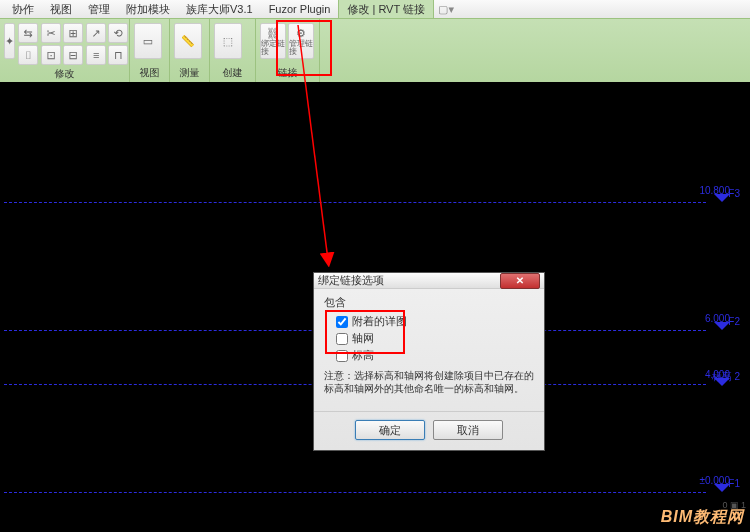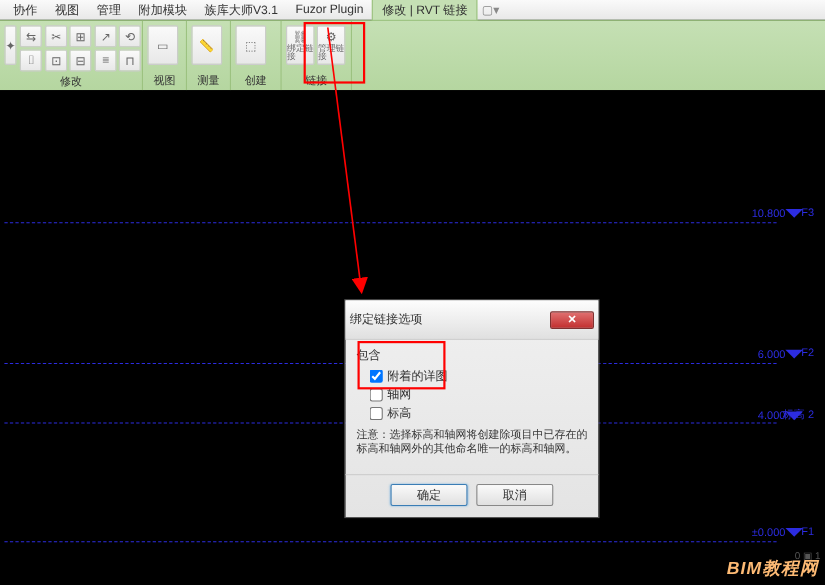--- a/index.html
+++ b/index.html
@@ -13,27 +13,27 @@
 .ribbon-tools{flex:1;display:flex;gap:3px;align-items:flex-start;padding-top:2px}
 .ribbon-btn{width:20px;height:20px;background:linear-gradient(#fafafa,#e8e8e8);border:1px solid #ccc;border-radius:2px;display:flex;align-items:center;justify-content:center;color:#666}
 .ribbon-btn.lg{width:28px;height:36px}
 .ribbon-btn-grid{display:grid;grid-template-columns:repeat(2,20px);gap:2px}
 .panel-label{text-align:center;color:#333;padding:2px 0;font-size:10px}
 .highlight-box{position:absolute;border:2px solid red;pointer-events:none}
 .arrow-svg{position:absolute;top:20px;left:280px;pointer-events:none}
 .canvas{position:absolute;top:82px;left:0;right:0;bottom:0;background:#000}
 .canvas-inner{position:absolute;top:12px;left:4px;right:4px;bottom:4px;background:#000}
 .level-line{position:absolute;left:0;right:40px;height:0;border-top:1px dashed #2c2ce0}
-.level-mark{position:absolute;right:10px;display:flex;align-items:flex-end}
+.level-mark{position:absolute;right:10px;display:flex;flex-direction:column;align-items:flex-end}
 .level-tri{width:0;height:0;border-left:8px solid transparent;border-right:8px solid transparent;border-top:8px solid #2c2ce0}
 .level-val{color:#2c2ce0;font-size:10px;text-align:right;margin-bottom:-2px}
 .level-name{color:#2c2ce0;font-size:10px;margin-left:8px}
 .level-wrap{position:absolute;display:flex;align-items:center}
 .dialog{position:absolute;top:272px;left:313px;width:232px;background:linear-gradient(#f0f0f0,#e4e4e4);border:1px solid #555;box-shadow:2px 2px 8px rgba(0,0,0,.5)}
-.dlg-title{height:36px;background:linear-gradient(#fdfdfd,#e0e0e0);border-bottom:1px solid #ccc;display:flex;align-items:center;padding:0 4px}
+.dlg-title{height:16px;background:linear-gradient(#fdfdfd,#e0e0e0);border-bottom:1px solid #ccc;display:flex;align-items:center;padding:0 4px}
 .dlg-title-text{flex:1;color:#333}
 .dlg-close{width:40px;height:16px;background:linear-gradient(#e07070,#c23030);border:1px solid #803030;border-radius:2px;color:#fff;display:flex;align-items:center;justify-content:center;font-size:10px;font-weight:bold}
 .dlg-body{padding:6px 10px 10px}
 .dlg-group-label{color:#333;margin-bottom:4px}
 .dlg-checks{padding-left:12px;display:flex;flex-direction:column;gap:2px}
 .dlg-check{display:flex;align-items:center;gap:4px;color:#333}
 .dlg-check input{width:12px;height:12px}
 .dlg-note{color:#333;font-size:10px;margin-top:6px;line-height:1.3}
 .dlg-btns{display:flex;justify-content:center;gap:8px;padding:8px 10px 10px;border-top:1px solid #ccc;margin-top:6px}
 .dlg-btn{width:70px;height:20px;background:linear-gradient(#fafafa,#e0e0e0);border:1px solid #888;border-radius:2px;color:#333;display:flex;align-items:center;justify-content:center;cursor:pointer}

